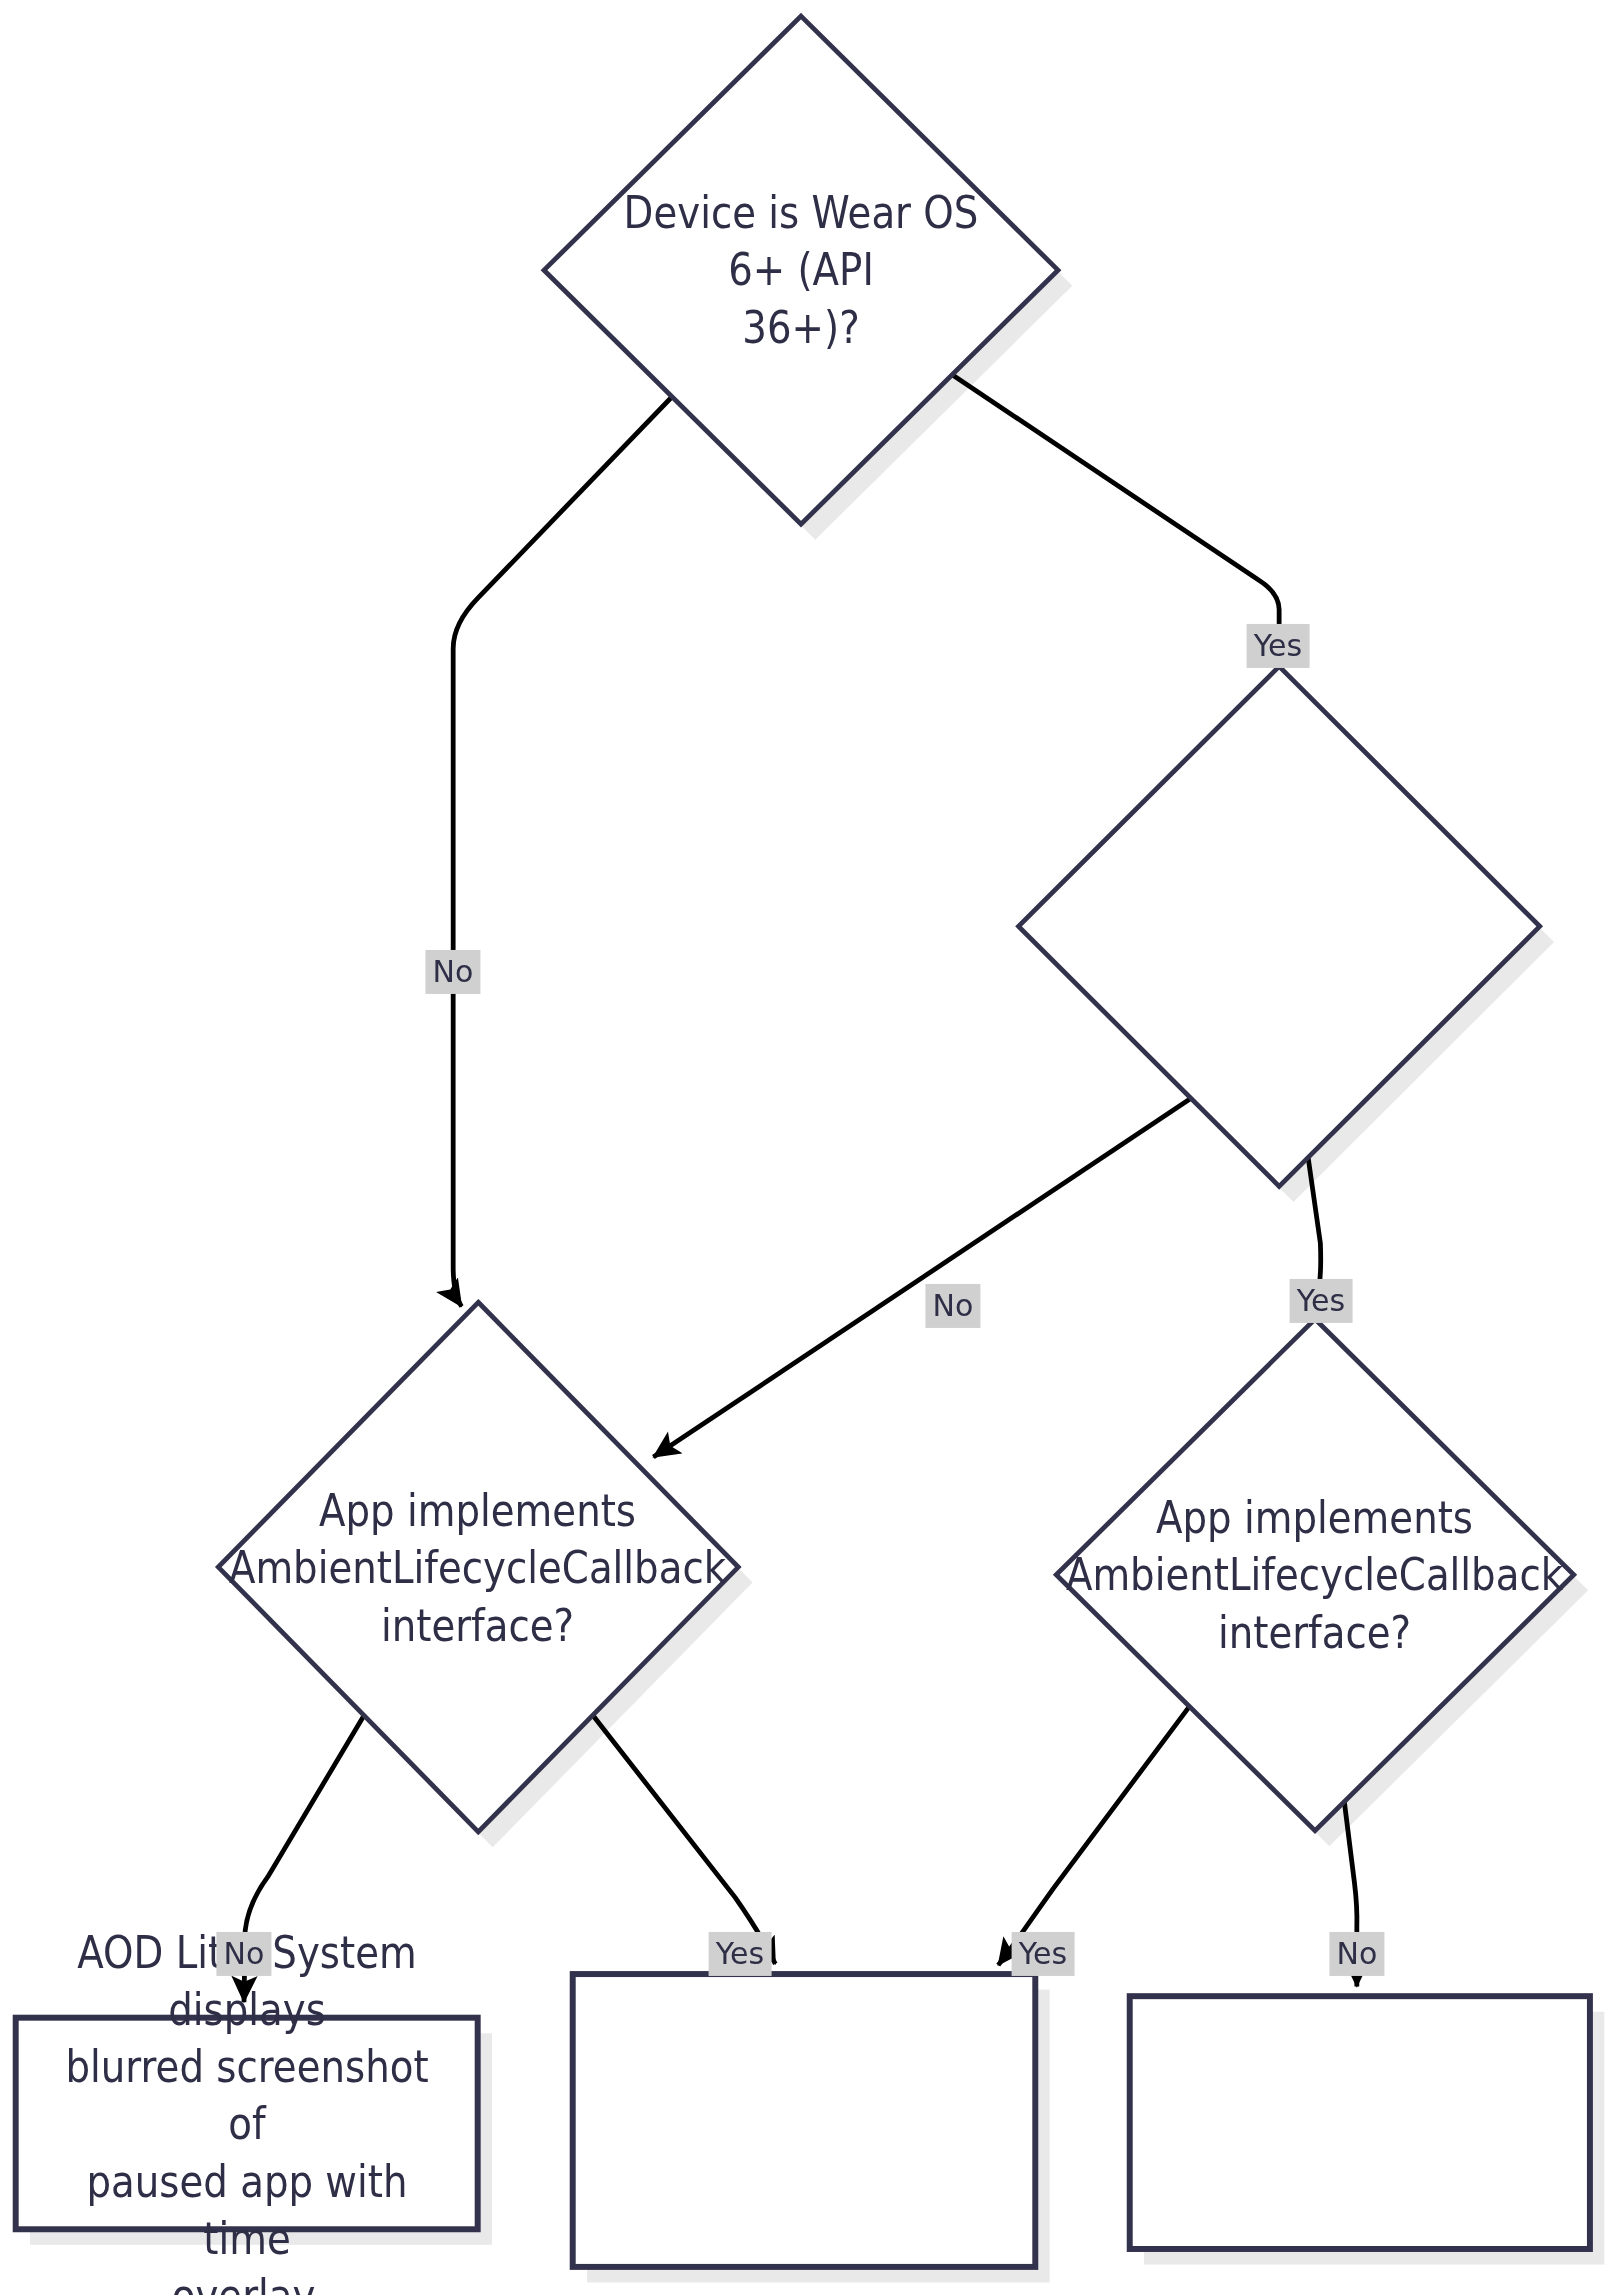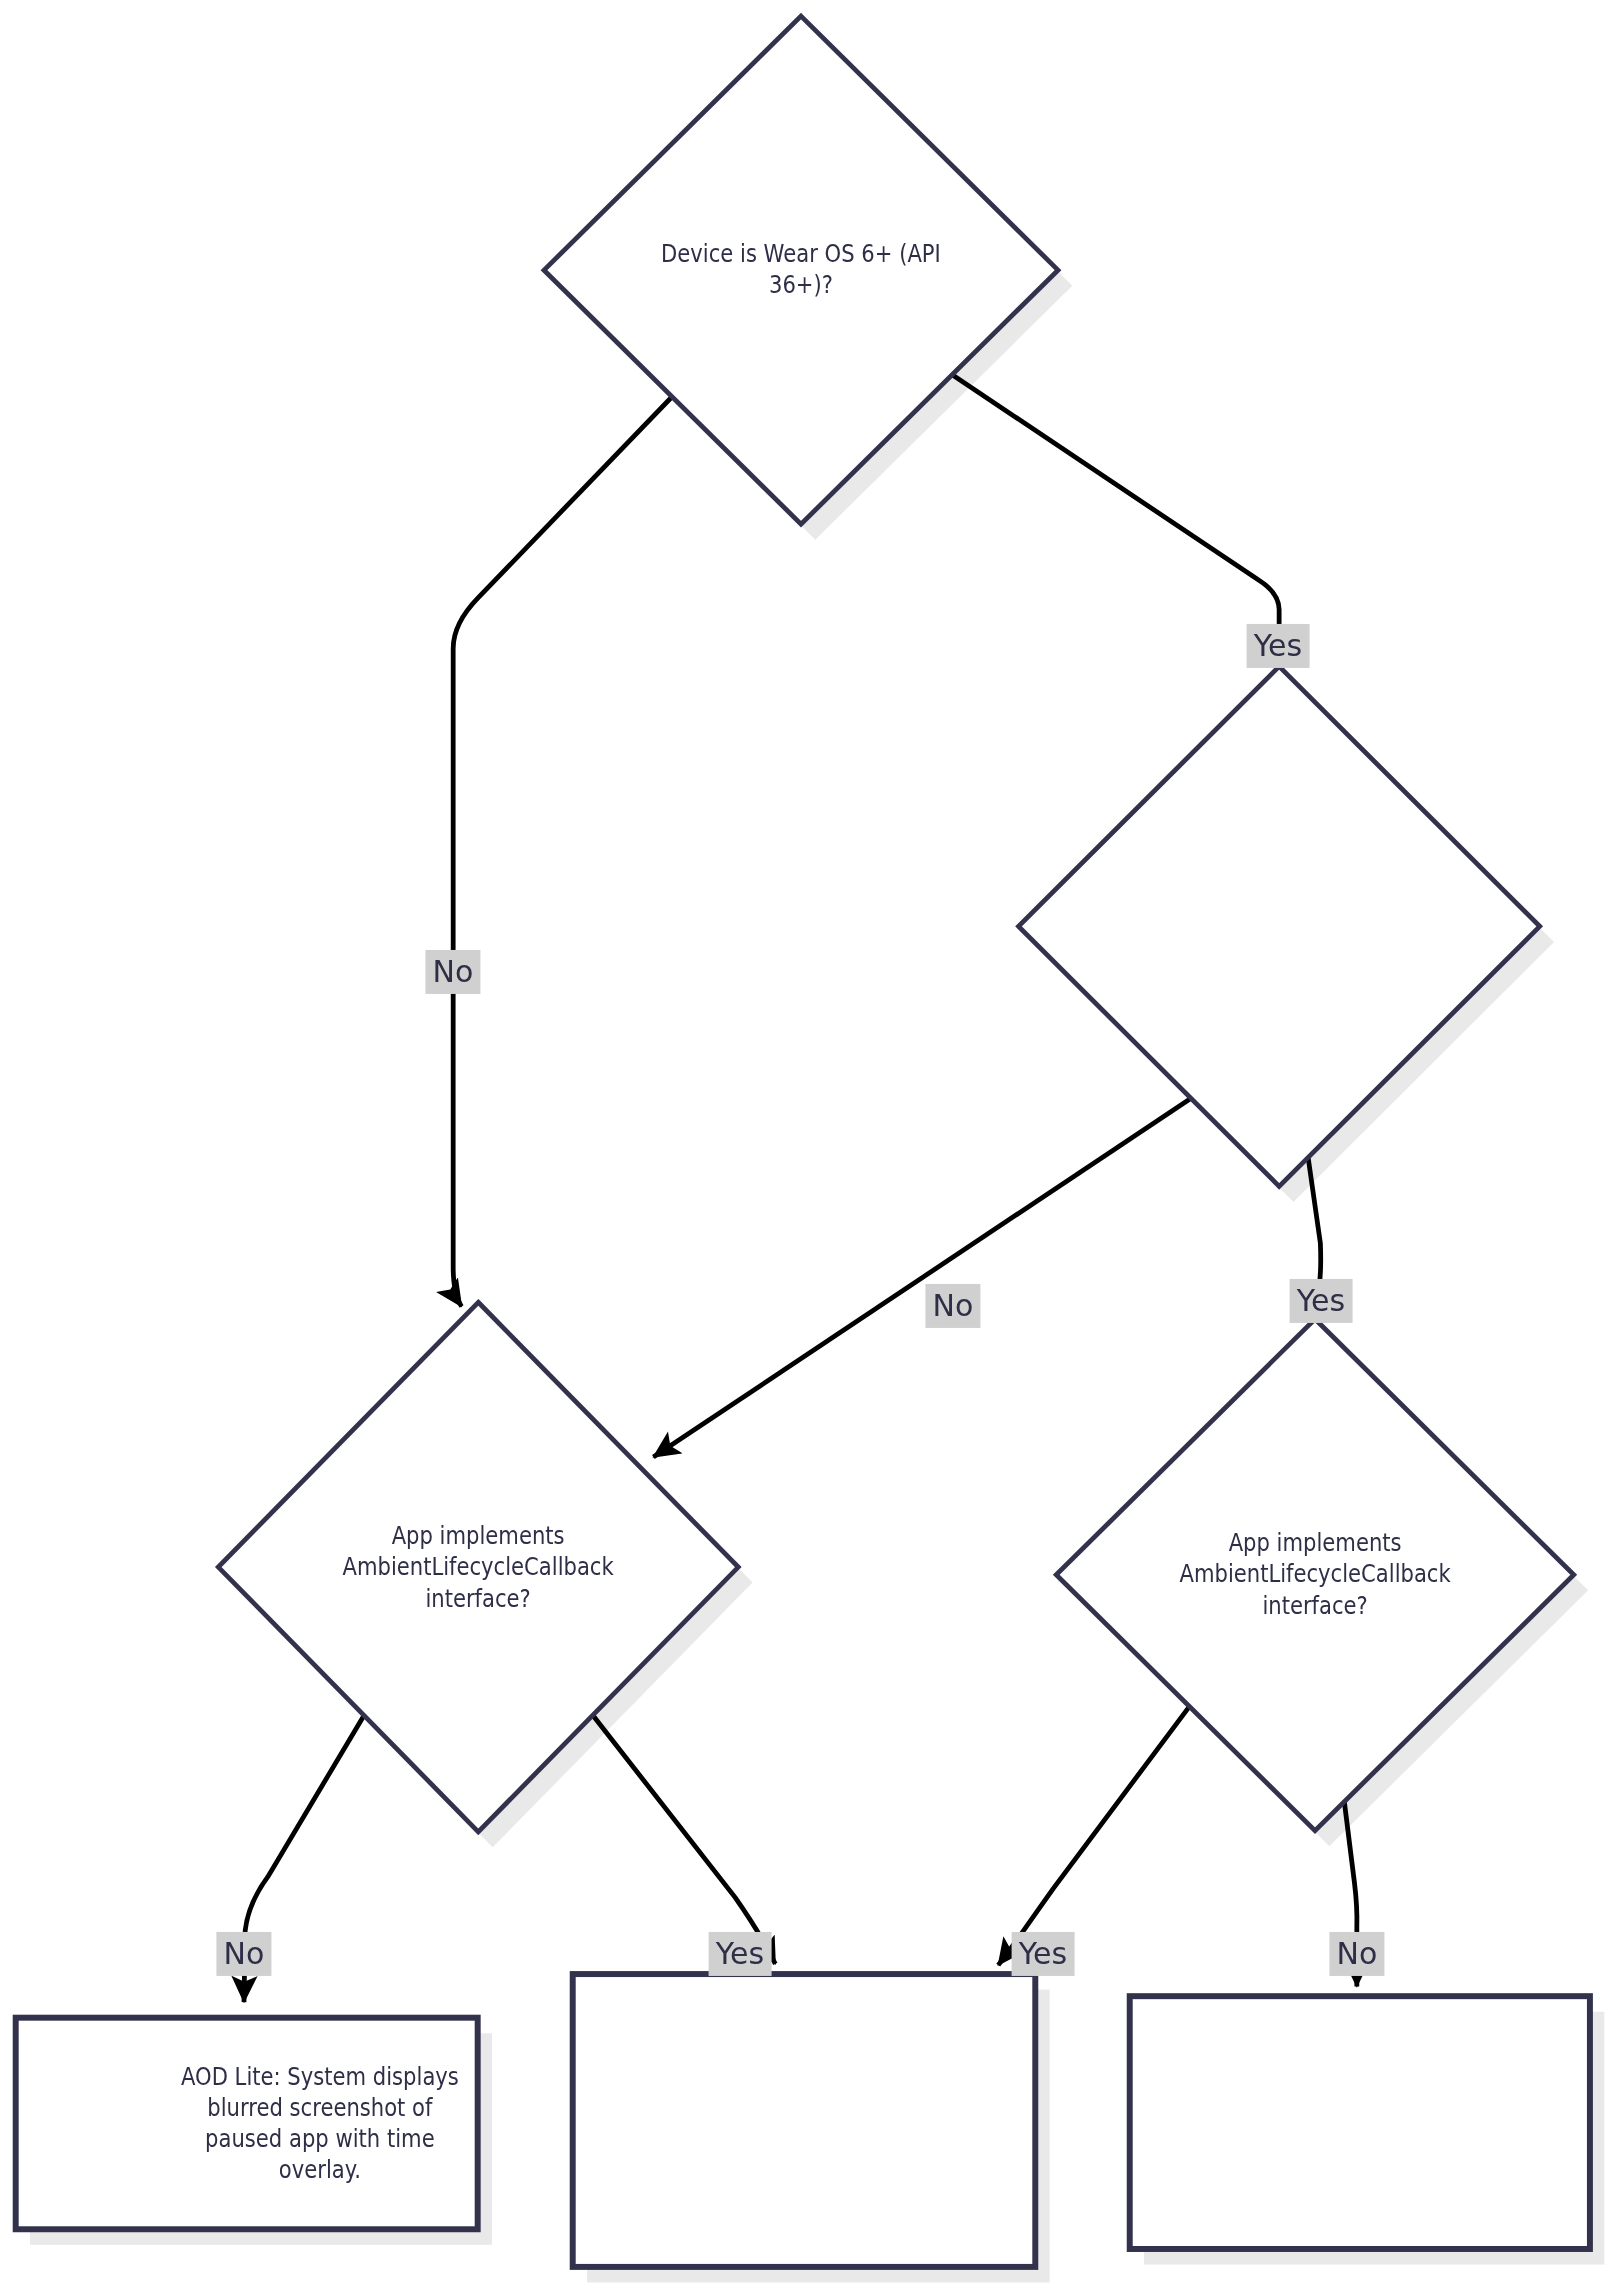--- a/index.html
+++ b/index.html
@@ -10,21 +10,21 @@
   html,body{margin:0;padding:0;background:var(--background);}
   #canvas{position:relative;width:1608px;height:2295px;background:var(--background);
           font-family:"DejaVu Sans","Liberation Sans",sans-serif;overflow:hidden;}
   #gfx{position:absolute;left:0;top:0;}
   .shadow{fill:var(--shadow);stroke:none;}
   .shape{fill:var(--node-fill);stroke:var(--node-border);stroke-width:8;}
   .shape.box{stroke-width:10;}
   .edge{fill:none;stroke:var(--edge-line);stroke-width:8;}
   #arrowhead-path{fill:var(--edge-line);}
   .node-label{position:absolute;display:flex;align-items:center;justify-content:center;
-      text-align:center;color:var(--node-text);font-size:24px;line-height:1.3;
+      text-align:center;color:var(--node-text);font-size:44px;line-height:1.3;
       white-space:pre-line;pointer-events:none;}
   .node-label .txt{display:inline-block;transform:scaleX(0.88);font-weight:500;}
   .edge-label{position:absolute;transform:translate(-50%,-50%);
       background:var(--edge-label-bg);color:var(--edge-label-text);
       font-size:30px;line-height:1.15;padding:4.8px 7.2px;white-space:nowrap;margin-top:48px;}
 </style>
 </head>
 <body>
 
 <div id="canvas">

